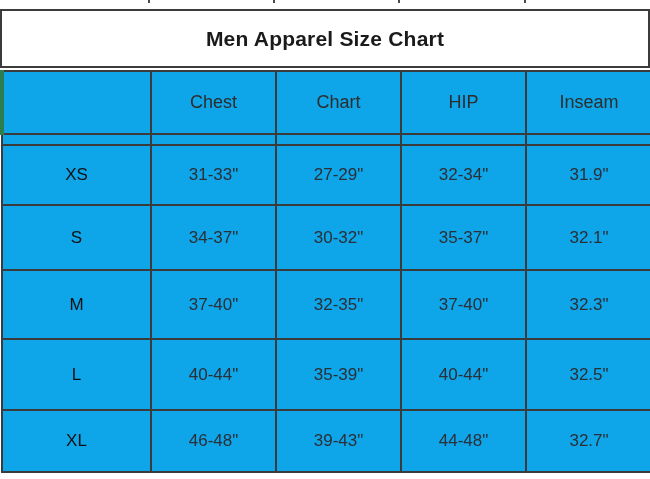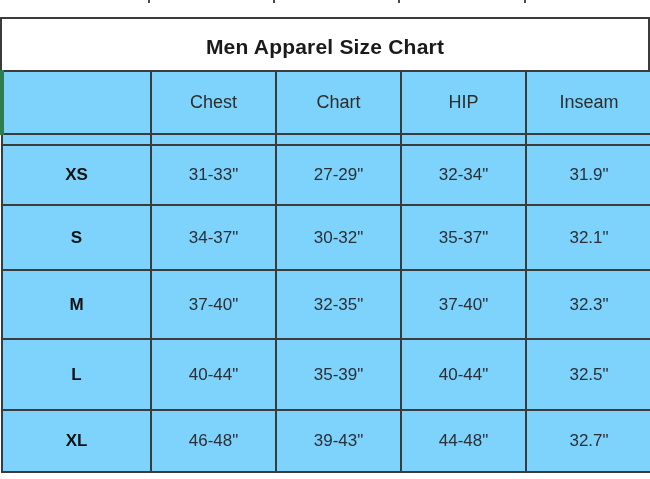--- a/index.html
+++ b/index.html
@@ -18,21 +18,21 @@
 
   
   .top-ticks { position: absolute; top: 0; left: 0; width: 650px; height: 3px; }
   .top-ticks i {
     position: absolute; top: 0; width: 2px; height: 3px;
     background: #4a4a4a; display: block;
   }
 
   .title-bar {
     position: absolute;
-    top: 17px; left: 0;
+    top: 9px; left: 0;
     width: 646px; height: 55px;
     border: 2px solid #3b3b3b;
     display: flex; align-items: center; justify-content: center;
   }
   .title-bar .title-text {
     font-size: 21px;
     font-weight: bold;
     color: #1a1a1a;
     letter-spacing: 0.2px;
   }
@@ -42,41 +42,41 @@
     top: 70px; left: 0;
     width: 650px;
     border-collapse: collapse;
     table-layout: fixed;
   }
   table.size-chart td {
     border: 2px solid #3b3b3b;
     text-align: center;
     vertical-align: middle;
     padding: 0;
-    background: #7dd3fc;
+    background: #0ea5e9;
     overflow: hidden;
   }
 
   tr.header-row { height: 63px; }
   tr.header-row td {
     font-size: 18px;
     color: #2d2d2d;
   }
   tr.header-row td.corner-cell {
     border-left: 4px solid #2e7d4f; 
   }
 
   tr.spacer-row { height: 11px; }
   tr.spacer-row td {
     border-top: none;
     border-bottom: none;
   }
 
   tr.data-row td.row-label {
-    font-weight: bold;
+    font-weight: normal;
     font-size: 17px;
     color: #111111;
   }
   tr.data-row td.value-cell {
     font-size: 17px;
     color: #2b2f36;
   }
   tr.row-xs { height: 60px; }
   tr.row-s  { height: 65px; }
   tr.row-m  { height: 69px; }

